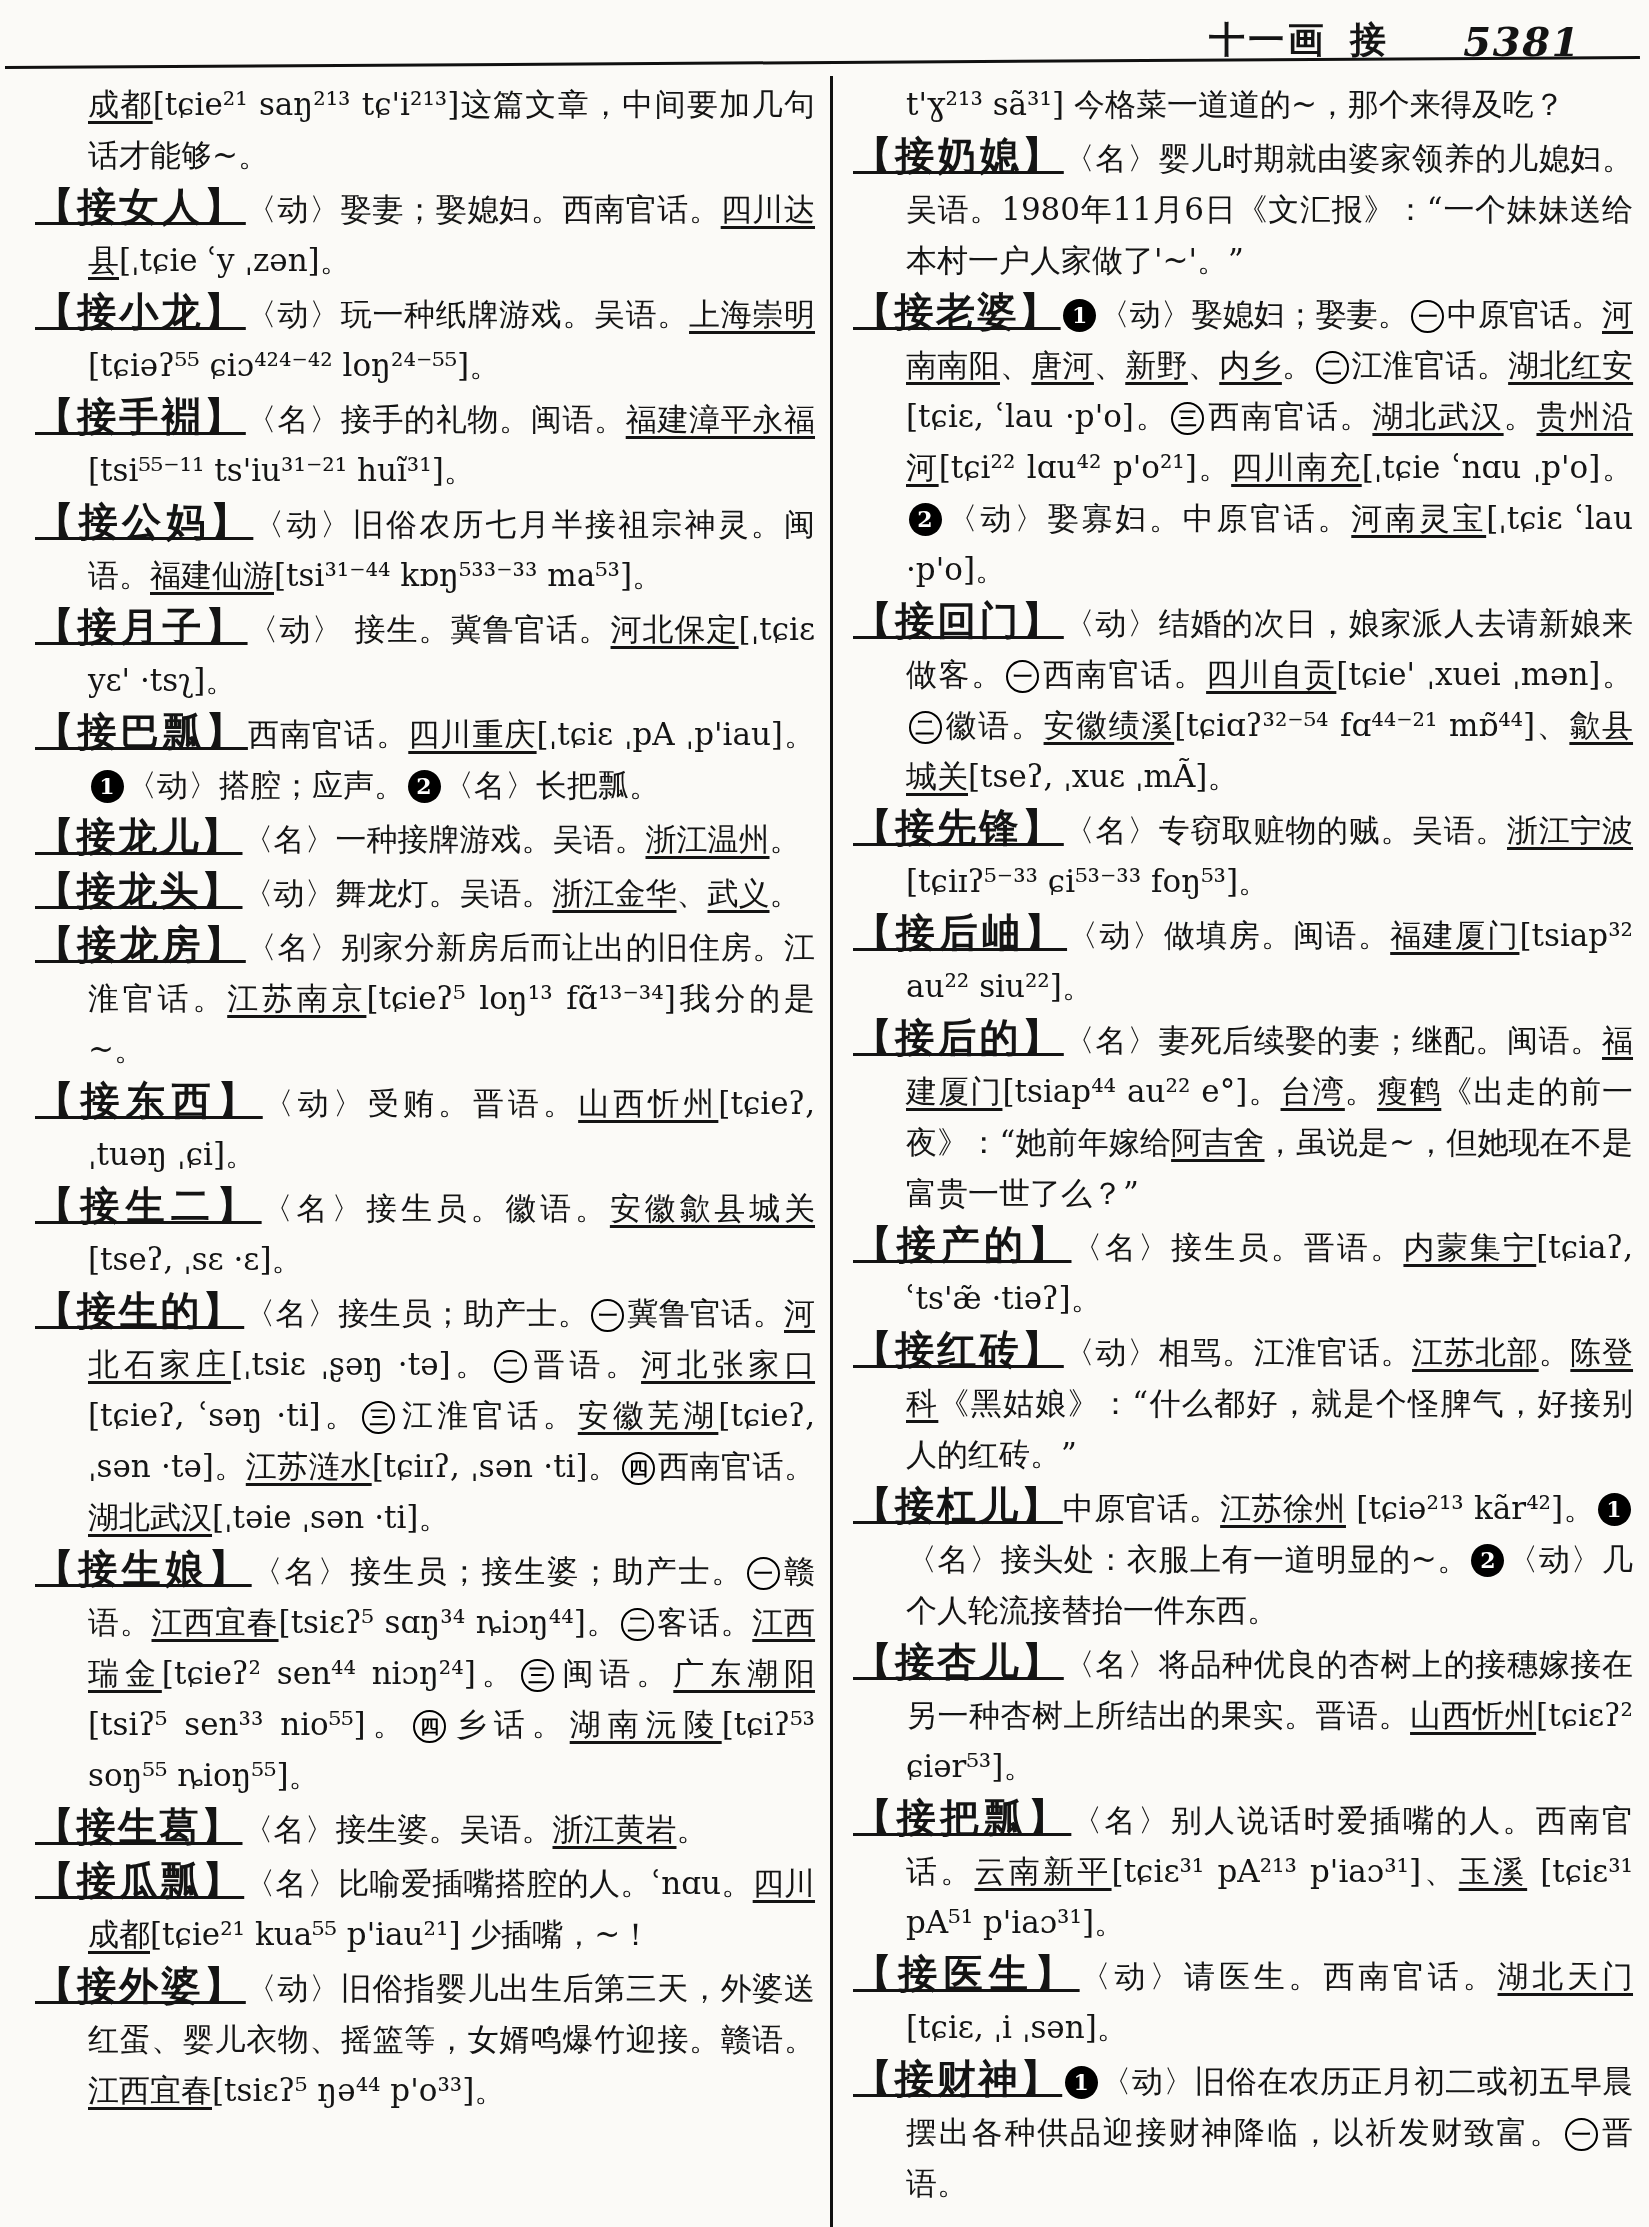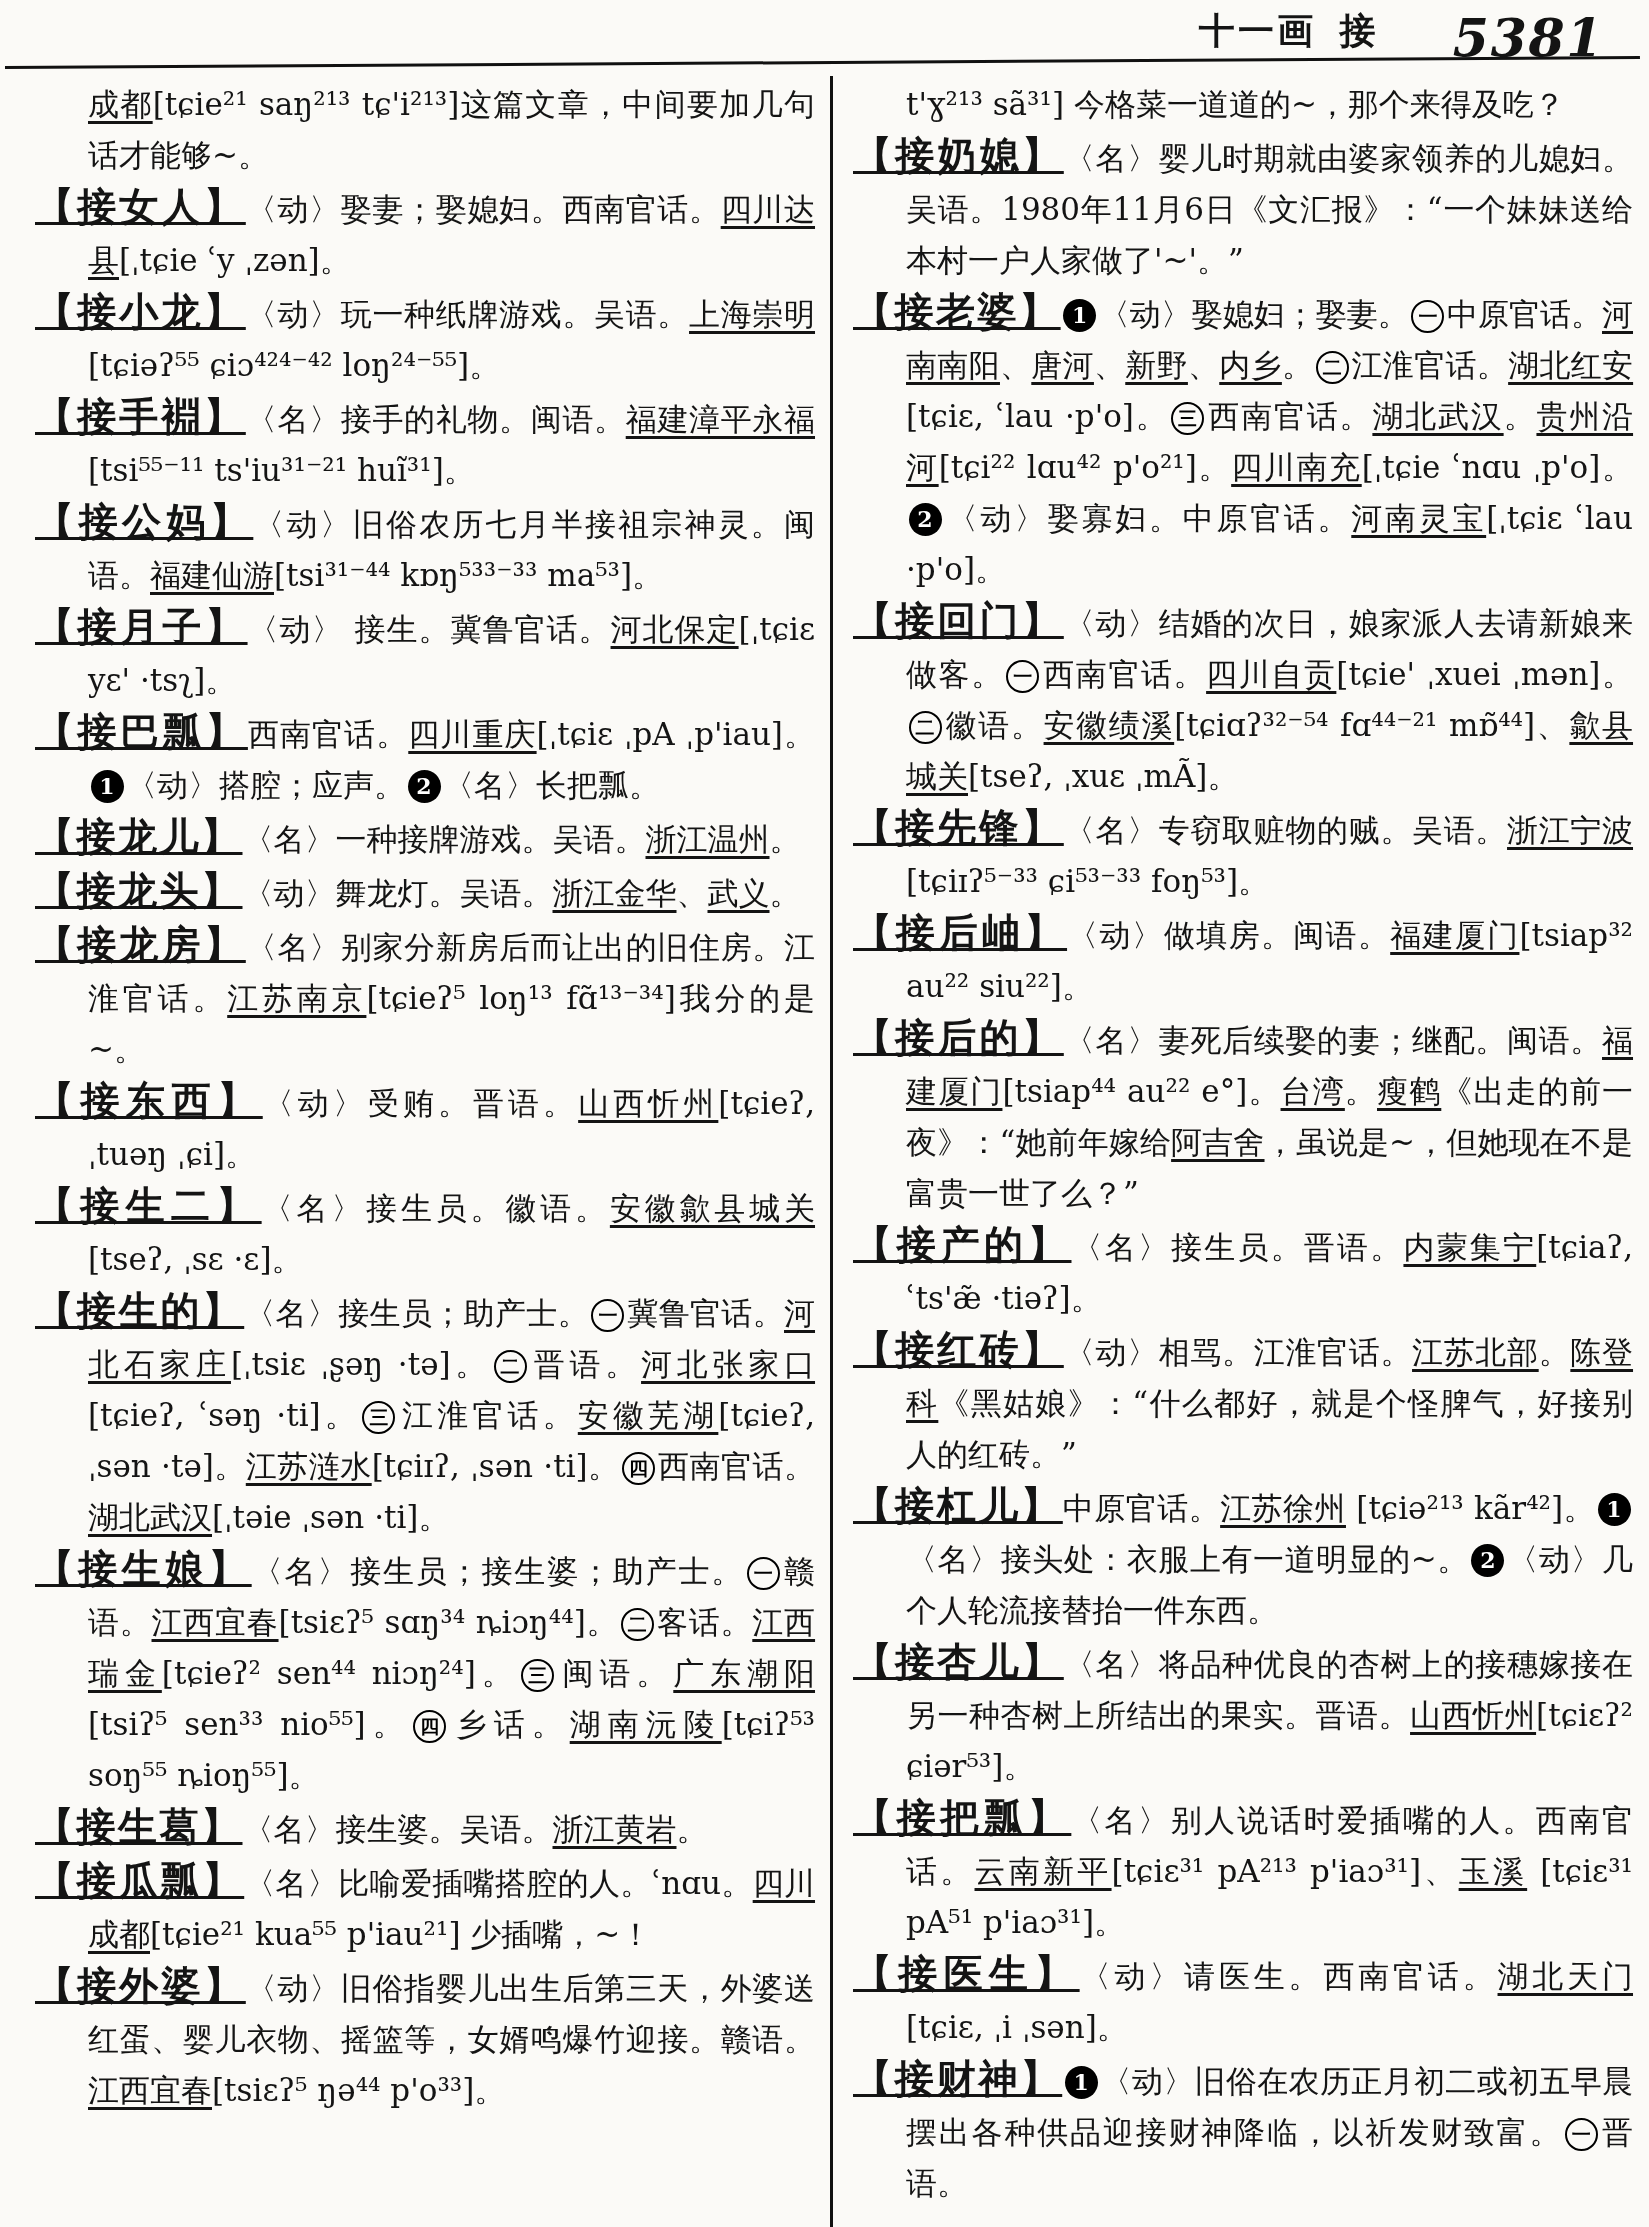--- a/index.html
+++ b/index.html
@@ -4,27 +4,27 @@
 <style>
   html,body{margin:0;padding:0;}
   body{
     width:1650px;height:2227px;position:relative;
     background:#fbfaf7;color:#141414;
     font-family:"DejaVu Serif","DejaVu Sans",serif;
     overflow:hidden;
   }
   .page-header{
     position:absolute;top:6.6px;left:0;width:1617px;height:58px;
-    display:flex;justify-content:flex-end;align-items:flex-start;
+    display:flex;justify-content:flex-end;align-items:flex-end;
     font-size:36px;font-weight:bold;letter-spacing:3.3px;
   }
   .page-header .hdr-section{margin-right:23px;}
   .page-header .hdr-char{margin-right:74px;}
   .page-header .hdr-page{
-    font-style:italic;font-size:52px;letter-spacing:1.6px;margin-right:13px;
+    font-style:italic;font-size:40px;letter-spacing:1.6px;margin-right:36px;
     font-family:"DejaVu Serif",serif;
   }
   .header-rule{
     position:absolute;left:5px;top:66px;width:1635px;height:0;
     border-top:3.3px solid #111;transform:rotate(-0.35deg);transform-origin:left center;
   }
   .col-divider{
     position:absolute;left:830px;top:76px;width:2.5px;height:2152px;background:#111;
   }
   .column{

